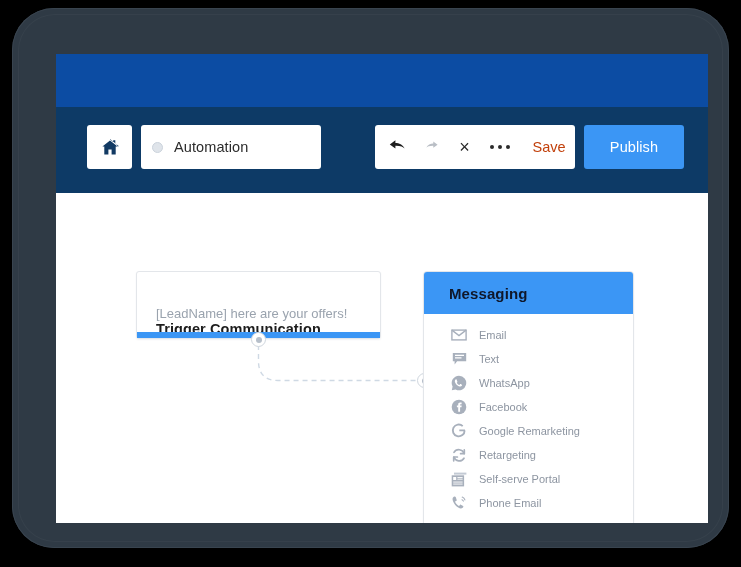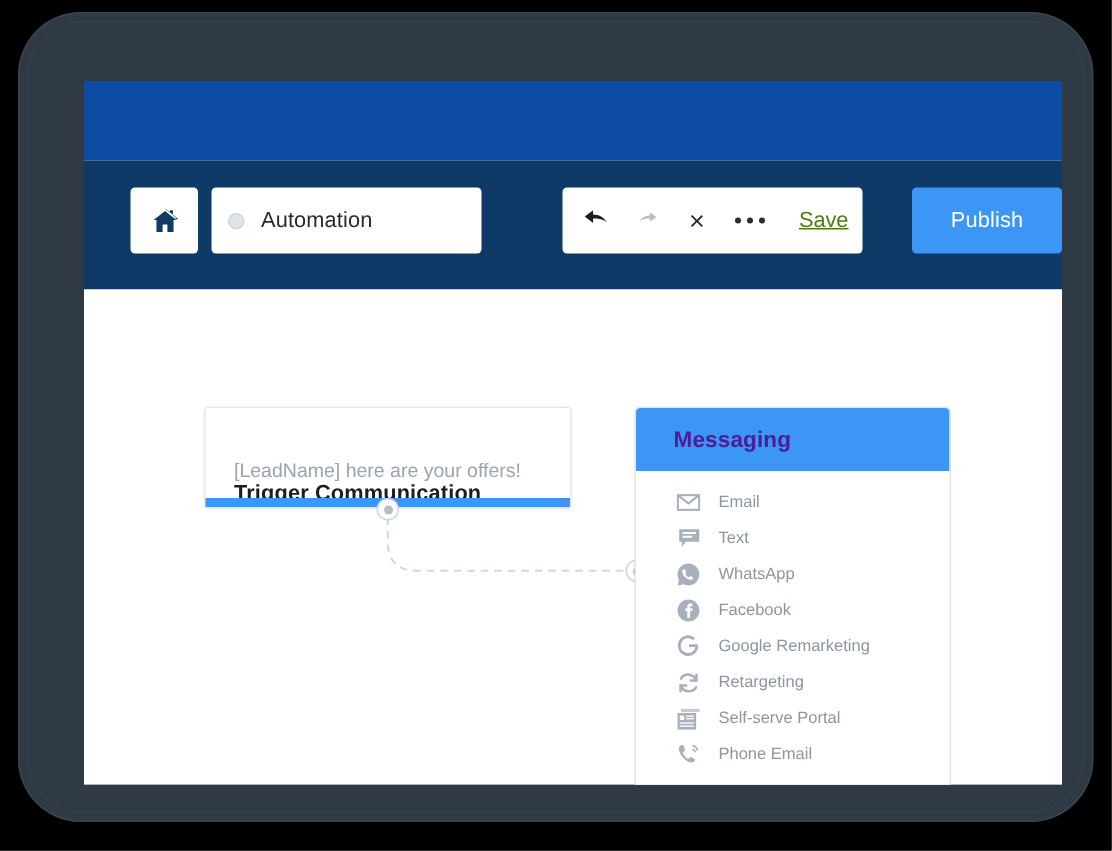--- a/index.html
+++ b/index.html
@@ -125,40 +125,39 @@
     font-family: "Liberation Sans", sans-serif;
   }
   .act-undo  { width: 36px; margin-left: 5px; }
   .act-redo  { width: 32px; }
   .act-close { width: 34px; }
   .act-more  { width: 38px; }
   .act-save  {
     width: 52px;
     margin-left: 4px;
     font-size: 14.5px;
-    color: #4d7c0f;
-    text-decoration: underline;
+    color: #c2410c;
   }
   .dots { display: flex; gap: 4px; }
   .dots i {
     width: 4px; height: 4px;
     border-radius: 50%;
     background: #2b2b2b;
     display: block;
   }
   .x-glyph {
     font-size: 18px;
     color: #2b2b2b;
     line-height: 1;
     font-weight: 400;
   }
 
   .publish-button {
     position: absolute;
-    left: 552px; top: 71px;
+    left: 528px; top: 71px;
     width: 100px; height: 44px;
     background: #3b96f5;
     border: 0;
     border-radius: 3px;
     color: #ffffff;
     font-size: 14.5px;
     font-family: "Liberation Sans", sans-serif;
     cursor: pointer;
     letter-spacing: 0.1px;
   }
@@ -247,21 +246,21 @@
     box-shadow: 0 1px 2px rgba(24,40,70,0.06);
   }
   .panel-header {
     height: 42px;
     background: #3b96f5;
     display: flex;
     align-items: center;
     padding-left: 25px;
   }
   .panel-header span {
-    color: #4c1d95;
+    color: #0f172a;
     font-size: 15px;
     font-weight: bold;
     letter-spacing: 0.1px;
   }
   .panel-body {
     padding: 9px 0 13px 0;
     background: #ffffff;
   }
   .menu-item {
     height: 24px;

